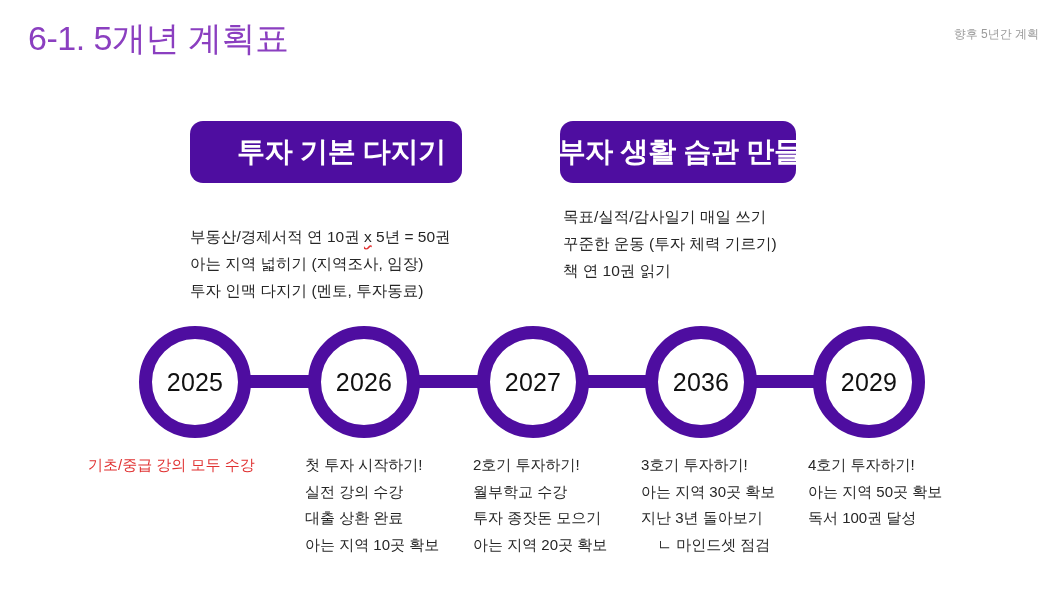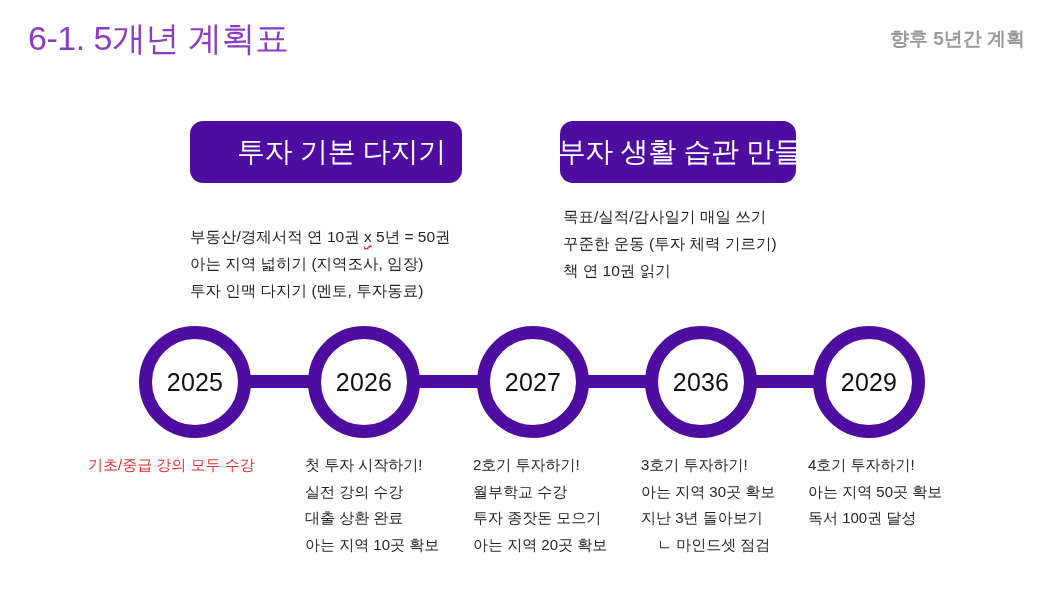--- a/index.html
+++ b/index.html
@@ -24,44 +24,44 @@
     left: 28px;
     top: 16px;
     font-size: 34px;
     font-weight: 400;
     color: #8B3FC0;
     letter-spacing: -0.5px;
     white-space: nowrap;
   }
   #slide-subtitle {
     position: absolute;
-    right: 38px;
+    right: 24px;
     top: 26px;
-    font-size: 19px;
-    font-weight: 700;
+    font-size: 12px;
+    font-weight: 400;
     color: #9a9a9a;
     white-space: nowrap;
   }
 
   
   .theme-pill {
     position: absolute;
     height: 62px;
     border-radius: 13px;
     background: #4E0DA0;
     display: flex;
     align-items: center;
     justify-content: center;
     padding: 0 26px;
     box-sizing: border-box;
   }
   .theme-pill-label {
     color: #ffffff;
     font-size: 28px;
-    font-weight: 400;
+    font-weight: 700;
     white-space: nowrap;
     letter-spacing: -0.3px;
     margin-left: 31px;
   }
   #theme-pill-0 { left: 190px; top: 121px; width: 272px; }
   #theme-pill-1 { left: 560px; top: 121px; width: 236px; }
 
   .theme-lines {
     position: absolute;
     font-size: 15.5px;

